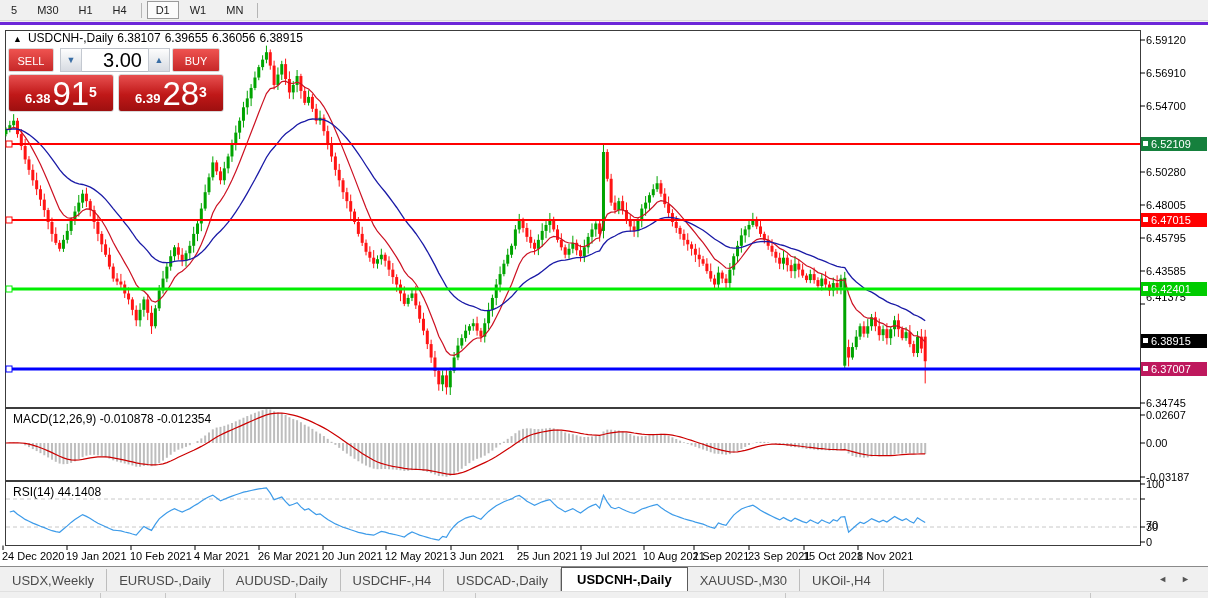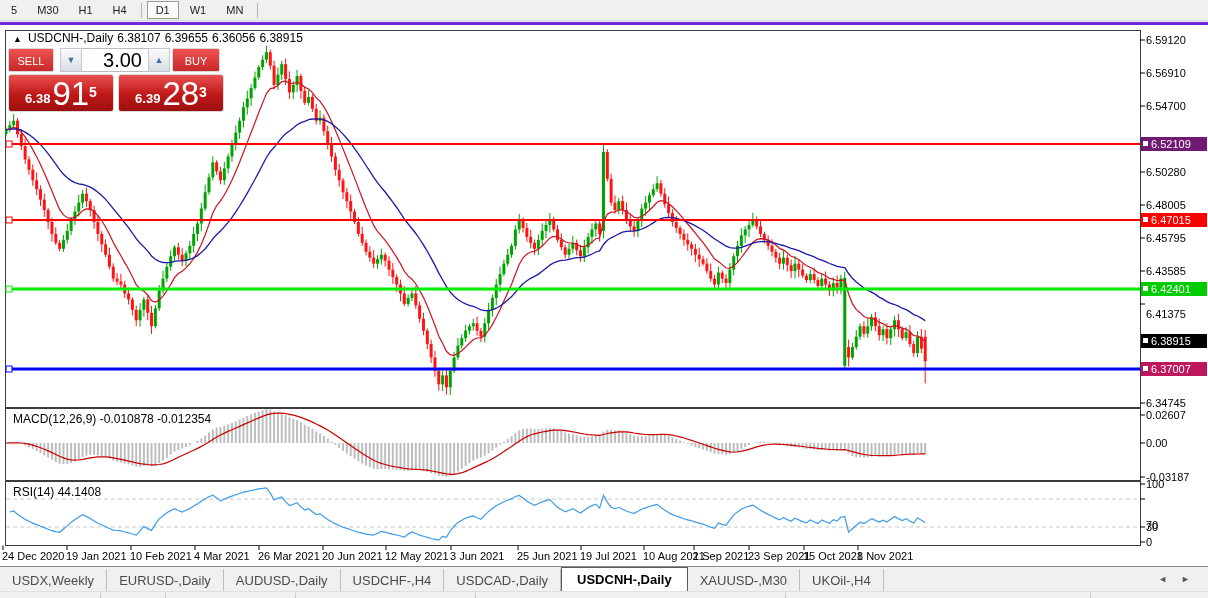--- a/index.html
+++ b/index.html
@@ -911,23 +911,23 @@
 
     <div id="price-axis"></div>
     <div id="date-axis"></div>
   <div class="ptick" style="top: 9px;">6.59120</div>
       <div class="ptick" style="top: 42px;">6.56910</div>
       <div class="ptick" style="top: 75px;">6.54700</div>
       <div class="ptick" style="top: 141px;">6.50280</div>
       <div class="ptick" style="top: 174px;">6.48005</div>
       <div class="ptick" style="top: 207px;">6.45795</div>
       <div class="ptick" style="top: 240px;">6.43585</div>
-      <div class="ptick" style="top: 283px;">6.41375</div>
+      <div class="ptick" style="top: 266px;">6.41375</div>
       <div class="ptick" style="top: 372px;">6.34745</div>
-      <div class="ptag" style="top: 112px; background: #701a75;">6.52109<div class="nub"></div></div>
+      <div class="ptag" style="top: 112px; background: #15803d;">6.52109<div class="nub"></div></div>
       <div class="ptag" style="top: 188px; background: rgb(255, 0, 0);">6.47015<div class="nub"></div></div>
       <div class="ptag" style="top: 257px; background: rgb(0, 204, 0);">6.42401<div class="nub"></div></div>
       <div class="ptag" style="top: 309px; background: rgb(0, 0, 0);">6.38915<div class="nub"></div></div>
       <div class="ptag" style="top: 337px; background: #be185d;">6.37007<div class="nub"></div></div>
       <div class="ptick" style="top: 384px;">0.02607</div>
       <div class="ptick" style="top: 412px;">0.00</div>
       <div class="ptick" style="top: 446px;">-0.03187</div>
       <div class="ptick" style="top: 453px;">100</div>
       <div class="ptick" style="top: 494px;">70</div>
       <div class="ptick" style="top: 496px;">30</div>

